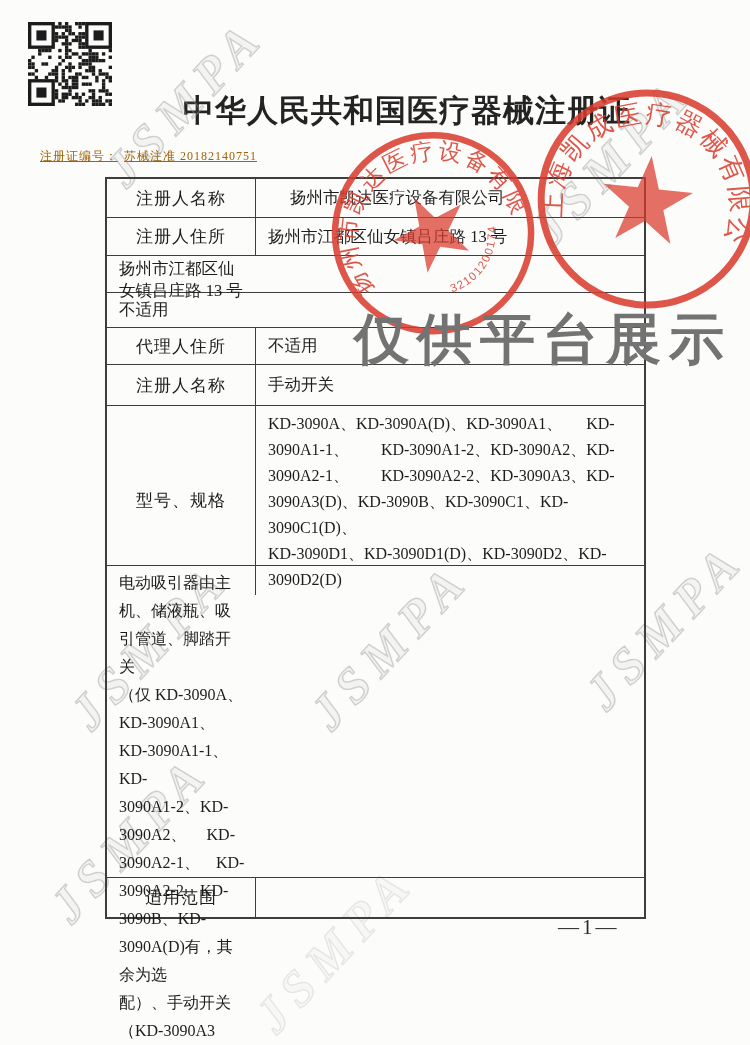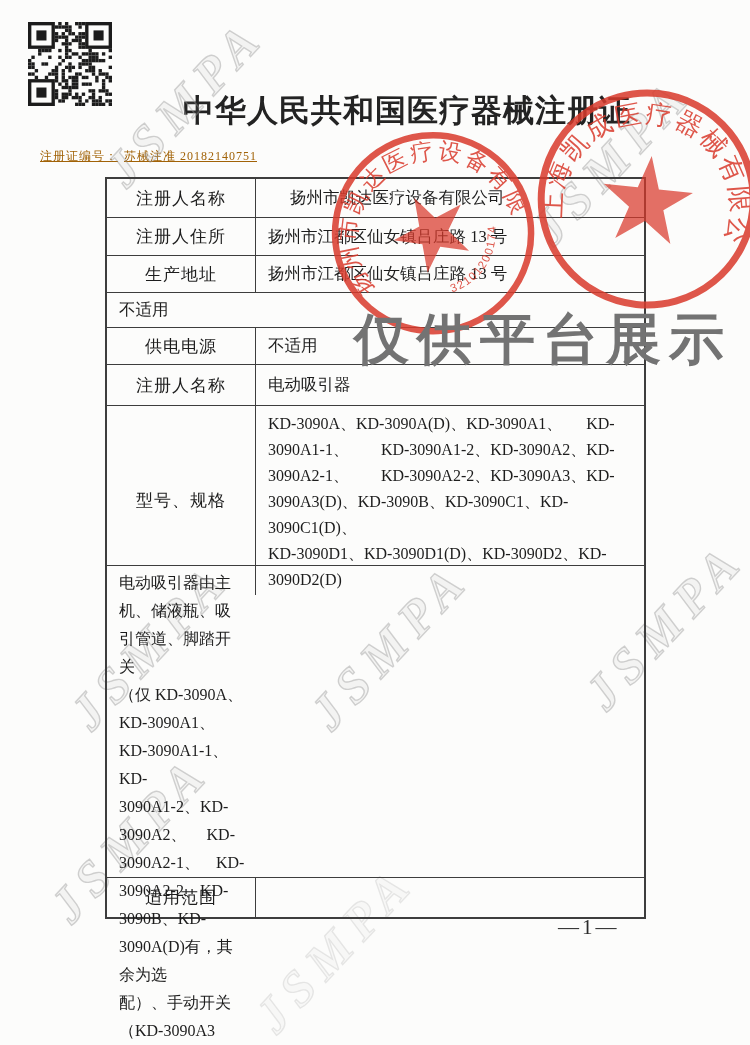--- a/index.html
+++ b/index.html
@@ -332,33 +332,32 @@
   <div class="reg-table">
     <div class="t-row r-h38">
       <div class="t-label">注册人名称</div>
       <div class="t-value">扬州市凯达医疗设备有限公司</div>
     </div>
     <div class="t-row r-h38">
       <div class="t-label">注册人住所</div>
       <div class="t-value">扬州市江都区仙女镇吕庄路 13 号</div>
     </div>
     <div class="t-row r-h37">
-      <div class="t-label">生产地址</div>
       <div class="t-value">扬州市江都区仙女镇吕庄路 13 号</div>
     </div>
     <div class="t-row r-h35">
       <div class="t-value">不适用</div>
     </div>
     <div class="t-row r-h37">
-      <div class="t-label">供电电源</div>
+      <div class="t-label">代理人住所</div>
       <div class="t-value">不适用</div>
     </div>
     <div class="t-row r-h41">
       <div class="t-label">注册人名称</div>
-      <div class="t-value">电动吸引器</div>
+      <div class="t-value">手动开关</div>
     </div>
     <div class="t-row r-h160">
       <div class="t-label">型号、规格</div>
       <div class="t-value pre lh26">KD-3090A、KD-3090A(D)、KD-3090A1、      KD-
 3090A1-1、        KD-3090A1-2、KD-3090A2、KD-
 3090A2-1、        KD-3090A2-2、KD-3090A3、KD-
 3090A3(D)、KD-3090B、KD-3090C1、KD-3090C1(D)、
 KD-3090D1、KD-3090D1(D)、KD-3090D2、KD-
 3090D2(D)</div>
     </div>

